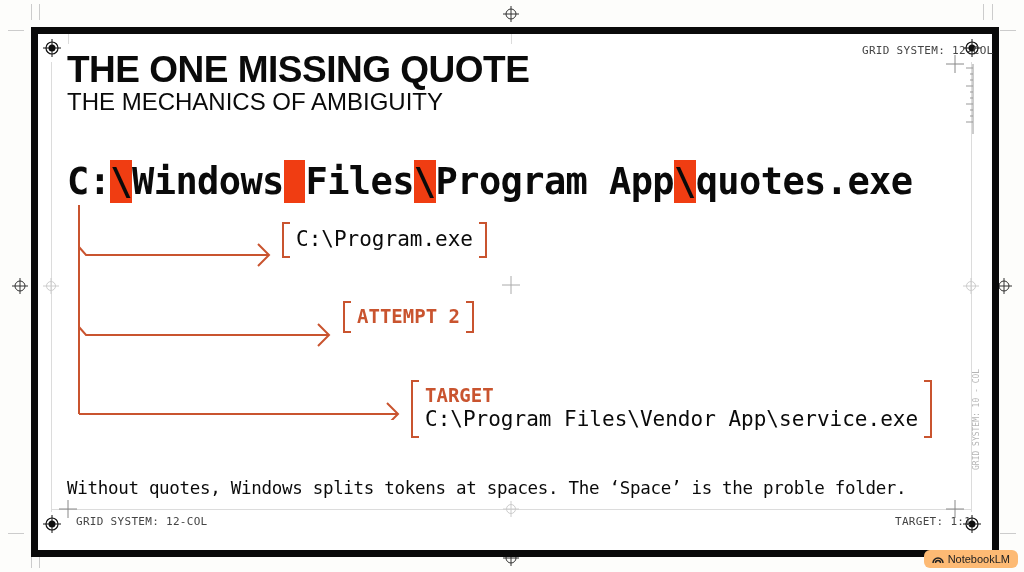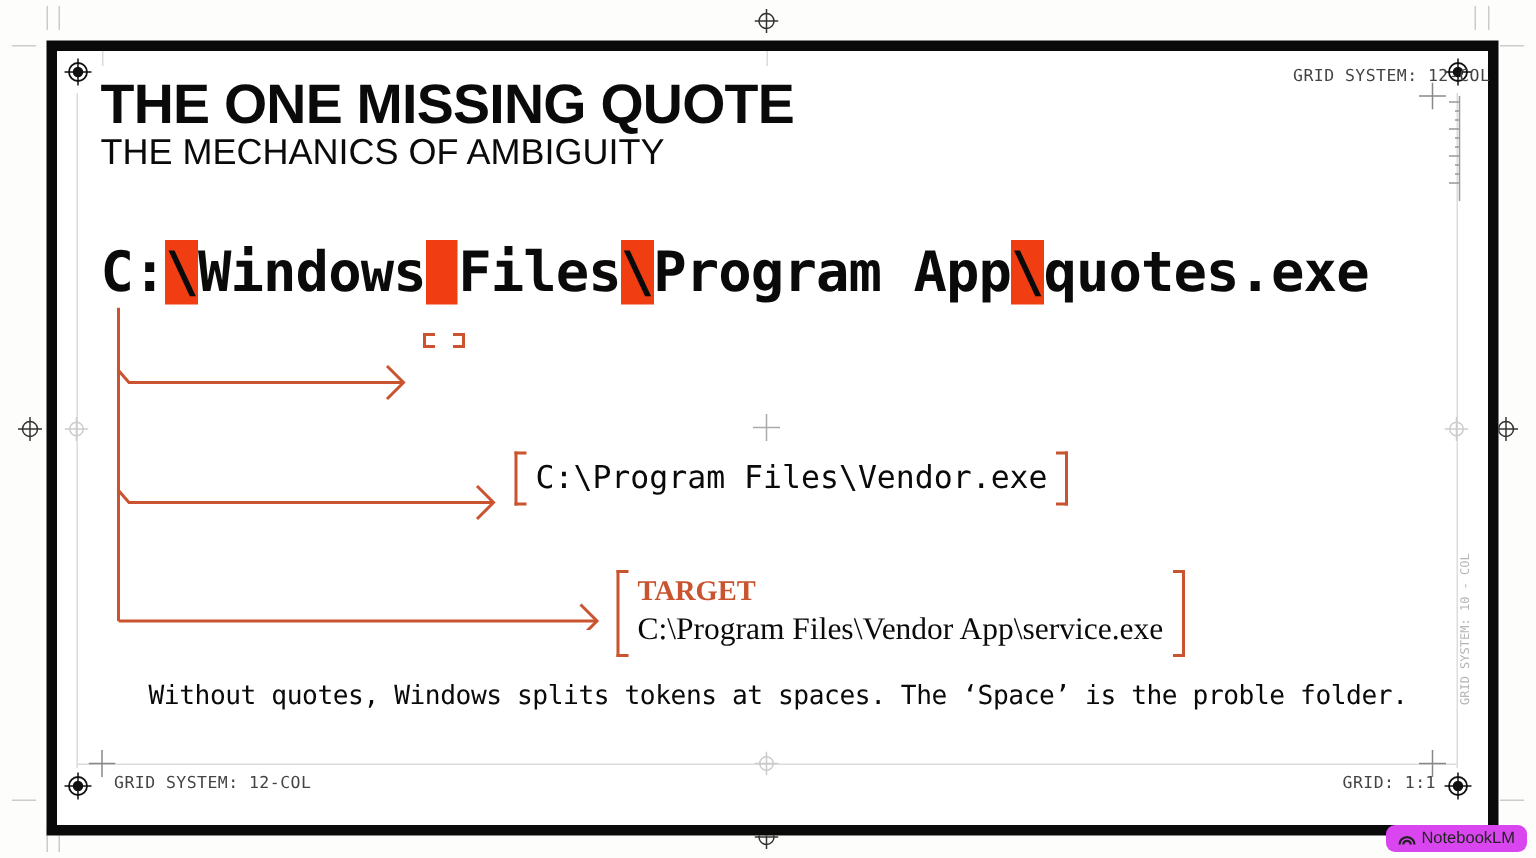--- a/index.html
+++ b/index.html
@@ -45,26 +45,26 @@
   }
   .attempt::before { left: -2px; }
   .attempt::after { right: -2px; }
   .attempt-label {
     font-size: 19px; font-weight: bold; color: #c9542f; line-height: 22px;
   }
   .attempt-path {
     font-size: 21px; color: #0a0a0a; line-height: 26px; white-space: pre;
   }
   .footer-note {
-    position: absolute; left: 67px; top: 454px; font-size: 17.5px;
-    color: #0a0a0a; white-space: pre; letter-spacing: -0.3px; margin-left: 32px;
+    position: absolute; left: 67px; top: 478px; font-size: 17.5px;
+    color: #0a0a0a; white-space: pre; letter-spacing: -0.3px;
   }
   .badge {
     position: absolute; right: 6px; bottom: 4px; padding: 3px 8px;
-    background: #d946ef; border-radius: 6px; font-size: 11px; color: #222;
+    background: #fdba74; border-radius: 6px; font-size: 11px; color: #222;
     display: flex; align-items: center; gap: 4px;
     font-family: "Liberation Sans", sans-serif;
   }
   .vertical-label {
     position: absolute; left: 972px; top: 470px; transform-origin: left top;
     transform: rotate(-90deg); font-size: 8px; color: #b5b5b5; white-space: nowrap;
   }
 </style>
 </head>
 <body>
@@ -175,48 +175,49 @@
   <line x1="8" y1="28" x2="11" y2="28" stroke="#999"></line>
   <line x1="8" y1="34" x2="11" y2="34" stroke="#999"></line>
   <line x1="4" y1="40" x2="11" y2="40" stroke="#999"></line>
   <line x1="8" y1="46" x2="11" y2="46" stroke="#999"></line>
   <line x1="8" y1="52" x2="11" y2="52" stroke="#999"></line>
   <line x1="4" y1="58" x2="11" y2="58" stroke="#999"></line>
 </svg>
 
 <div class="small-label mono" style="left:862px;top:44px;">GRID SYSTEM: 12-COL</div>
 <div class="small-label mono" style="left:76px;top:515px;">GRID SYSTEM: 12-COL</div>
-<div class="small-label mono" style="left:895px;top:515px;">GRID: 1:1</div>
+<div class="small-label mono" style="left:895px;top:515px;">TARGET: 1:1</div>
 <div class="vertical-label mono">GRID SYSTEM: 10 - COL</div>
 
 <div class="title">THE ONE MISSING QUOTE</div>
 <div class="subtitle">THE MECHANICS OF AMBIGUITY</div>
 
 <div class="path-line mono"><span>C:</span><span class="hl">\</span><span>Windows</span><span class="hl"> </span><span>Files</span><span class="hl">\</span><span>Program App</span><span class="hl">\</span><span>quotes.exe</span></div>
 
 <svg class="abs" style="left:70px;top:205px" width="350" height="215" viewBox="0 0 350 215">
   <g stroke="#c9542f" stroke-width="2" fill="none">
     <line x1="9" y1="0" x2="9" y2="209"></line>
     <path d="M9 42 L16 50 L198 50"></path>
     <path d="M188 39 L199 50 L188 61"></path>
     <path d="M9 122 L16 130 L258 130"></path>
     <path d="M248 119 L259 130 L248 141"></path>
     <line x1="9" y1="209" x2="327" y2="209"></line>
     <path d="M317 198 L328 209 L317 220"></path>
   </g>
 </svg>
 
 <div class="attempt mono" style="left:282px;top:222px;">
+  <div class="attempt-path">C:\Program.exe</div>
 </div>
 
 <div class="attempt mono" style="left:343px;top:301px;">
-  <div class="attempt-path">C:\Program Files\Vendor.exe</div>
-</div>
-
-<div class="attempt mono" style="left:411px;top:380px;font-family:Liberation Serif, serif;">
+  <div class="attempt-label">ATTEMPT 2</div>
+</div>
+
+<div class="attempt mono" style="left:411px;top:380px;">
   <div class="attempt-label">TARGET</div>
   <div class="attempt-path">C:\Program Files\Vendor App\service.exe</div>
 </div>
 
 <div class="footer-note mono">Without quotes, Windows splits tokens at spaces. The ‘Space’ is the proble folder.</div>
 
 <div class="badge">
   <svg width="12" height="10" viewBox="0 0 12 10">
       <path d="M1 9 A5 5 0 0 1 11 9" fill="none" stroke="#222" stroke-width="1.5"></path>
       <path d="M3.5 9 A2.5 2.5 0 0 1 8.5 9" fill="none" stroke="#222" stroke-width="1.5"></path>

